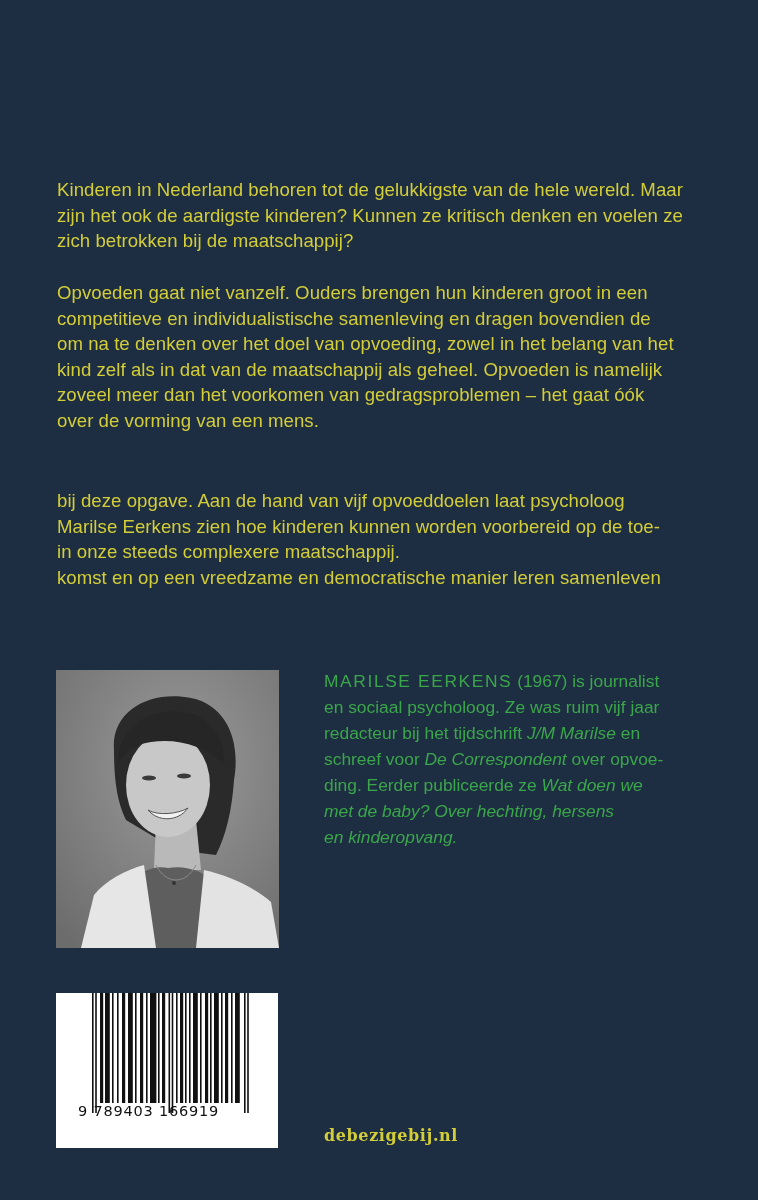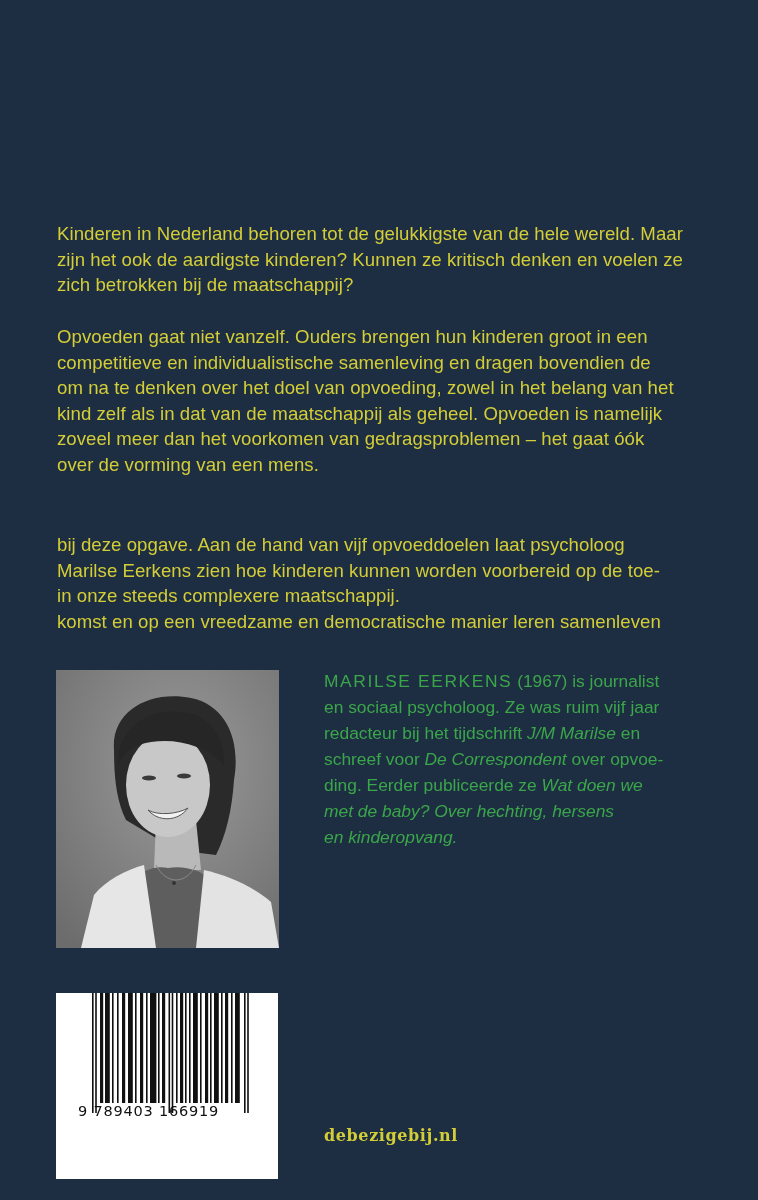--- a/index.html
+++ b/index.html
@@ -15,21 +15,20 @@
       font-family: "Liberation Sans", "DejaVu Sans", sans-serif;
     }
     .blurb {
       position: absolute;
       left: 57px;
       width: 670px;
       color: #d3cd37;
       font-size: 18.6px;
       line-height: 25.6px;
       letter-spacing: 0.05px;
-      margin-top: 44px;
     }
     .blurb .line {
       display: block;
       white-space: nowrap;
     }
     #p1 { top: 177px; }
     #p2 { top: 280px; }
     #p3 { top: 488px; }
     .italic { font-style: italic; }
 
@@ -57,21 +56,21 @@
     .bio .name {
       font-weight: normal;
       letter-spacing: 1.6px;
     }
 
     .barcode-box {
       position: absolute;
       left: 56px;
       top: 993px;
       width: 222px;
-      height: 186px;
+      height: 155px;
       background: #ffffff;
       text-align: center;
     }
     .barcode-bars {
       position: absolute;
       left: 36px;
       top: 0;
       width: 157px;
       height: 120px;
     }

